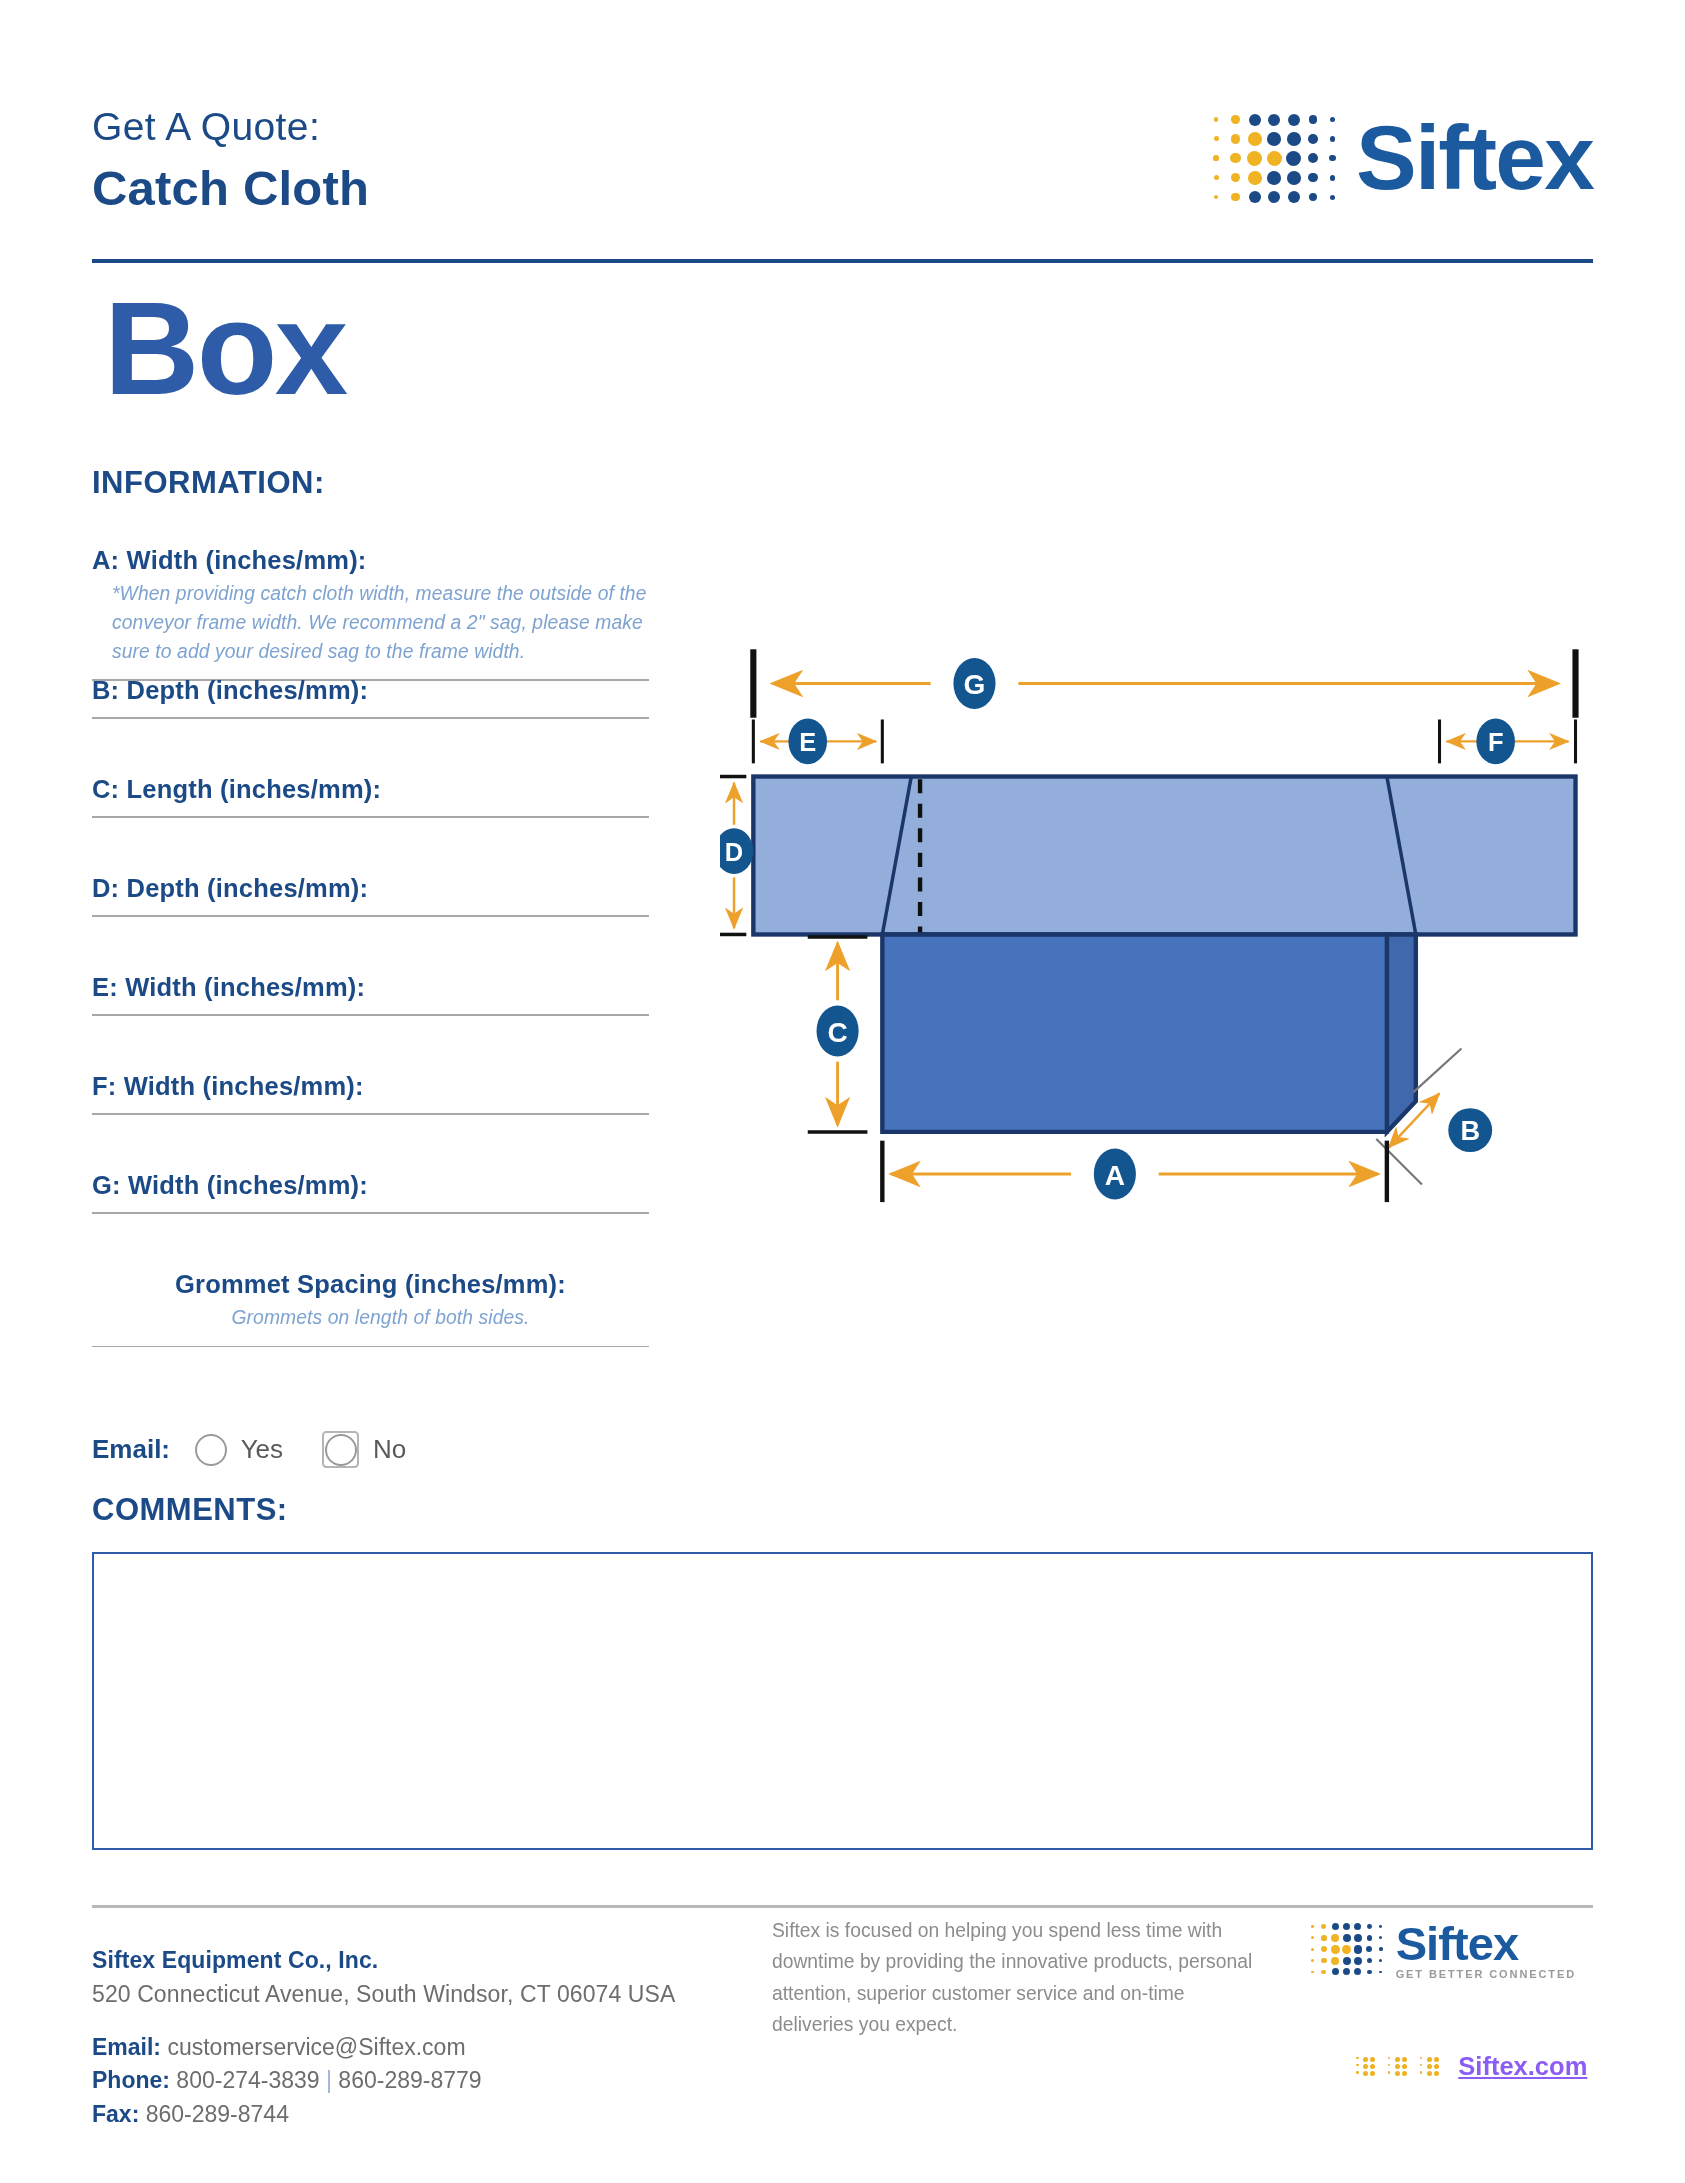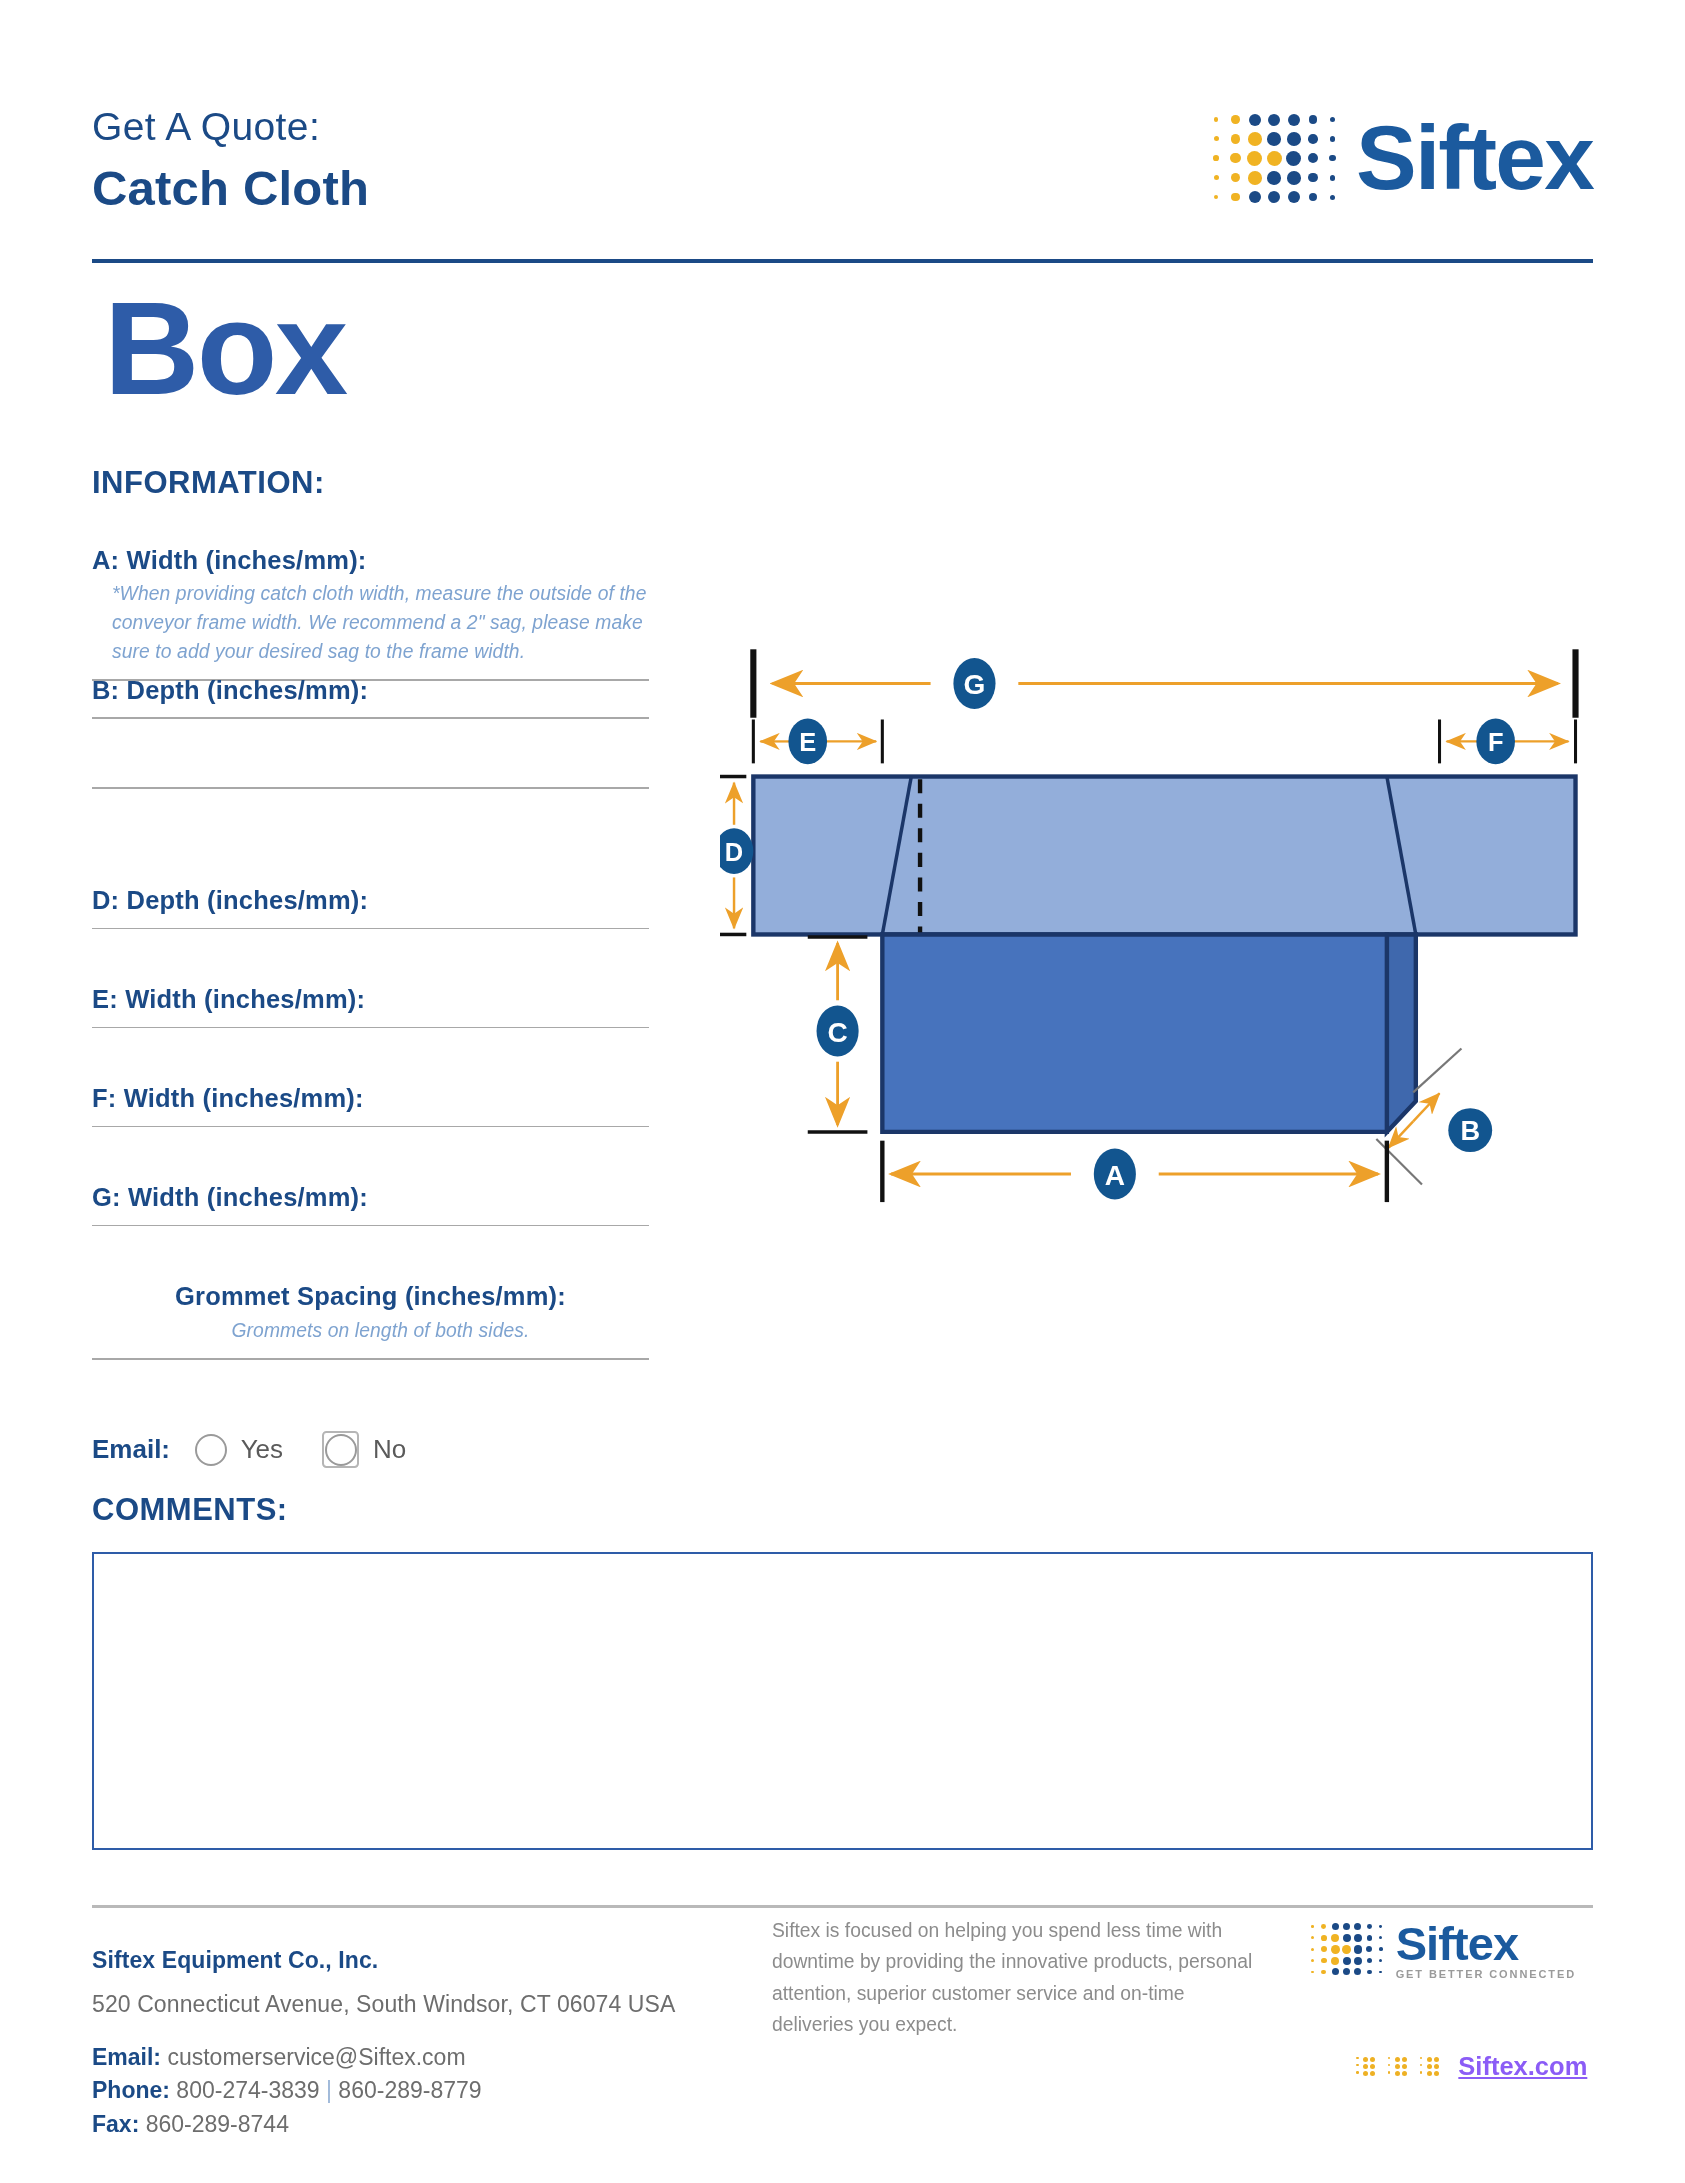--- a/index.html
+++ b/index.html
@@ -55,21 +55,21 @@
   .comments-box { position:absolute; left:92px; top:1552px; width:1501px; height:298px; border:2.6px solid #2e5ca8; background:#fff; }
 
   
   .diagram { position:absolute; left:720px; top:614px; width:895px; height:755px; }
   .diagram svg { display:block; }
 
   
   .foot-rule { position:absolute; left:92px; top:1905px; width:1501px; height:2.6px; background:#b9b9b9; }
   .foot-left { position:absolute; left:92px; top:1947px; width:693px; }
   .foot-company { font-size:23px; font-weight:bold; color:#1b4a86; letter-spacing:0.1px; }
-  .foot-addr { font-size:23px; color:#6d6d6d; margin-top:17px; letter-spacing:0.1px; }
+  .foot-addr { font-size:23px; color:#6d6d6d; margin-top:7px; letter-spacing:0.1px; }
   .foot-contact { margin-top:23px; font-size:23px; color:#6d6d6d; line-height:1.45; }
   .foot-contact b { color:#1b4a86; }
   .pipe { color:#9db7d8; }
 
   .foot-mid { position:absolute; left:772px; top:1915px; width:492px; font-size:19.3px; color:#8c8c8c; line-height:1.62; }
 
   .foot-logo { position:absolute; left:1308px; top:1922px; display:flex; align-items:flex-start; gap:10.5px; }
   .dotgrid-sm { display:grid; grid-template-columns:repeat(7, 8.8px); grid-auto-rows:8.8px; gap:2.6px; }
   .dotgrid-sm i { display:block; border-radius:50%; align-self:center; justify-self:center; }
   .foot-word { font-size:47px; font-weight:bold; color:#1b5a9e; letter-spacing:-0.9px; line-height:.92; }
@@ -144,20 +144,21 @@
       <div class="fnote">*When providing catch cloth width, measure the outside of the conveyor frame width. We recommend a 2" sag, please make sure to add your desired sag to the frame width.</div>
       <div class="fline"></div>
     </div>
 
     <div class="field f-std">
       <div class="flabel">B: Depth (inches/mm):</div>
       <div class="fline"></div>
     </div>
 
     <div class="field f-std">
+      <div class="flabel">C: Length (inches/mm):</div>
       <div class="fline"></div>
     </div>
 
     <div class="field f-std">
       <div class="flabel">D: Depth (inches/mm):</div>
       <div class="fline"></div>
     </div>
 
     <div class="field f-std">
       <div class="flabel">E: Width (inches/mm):</div>

